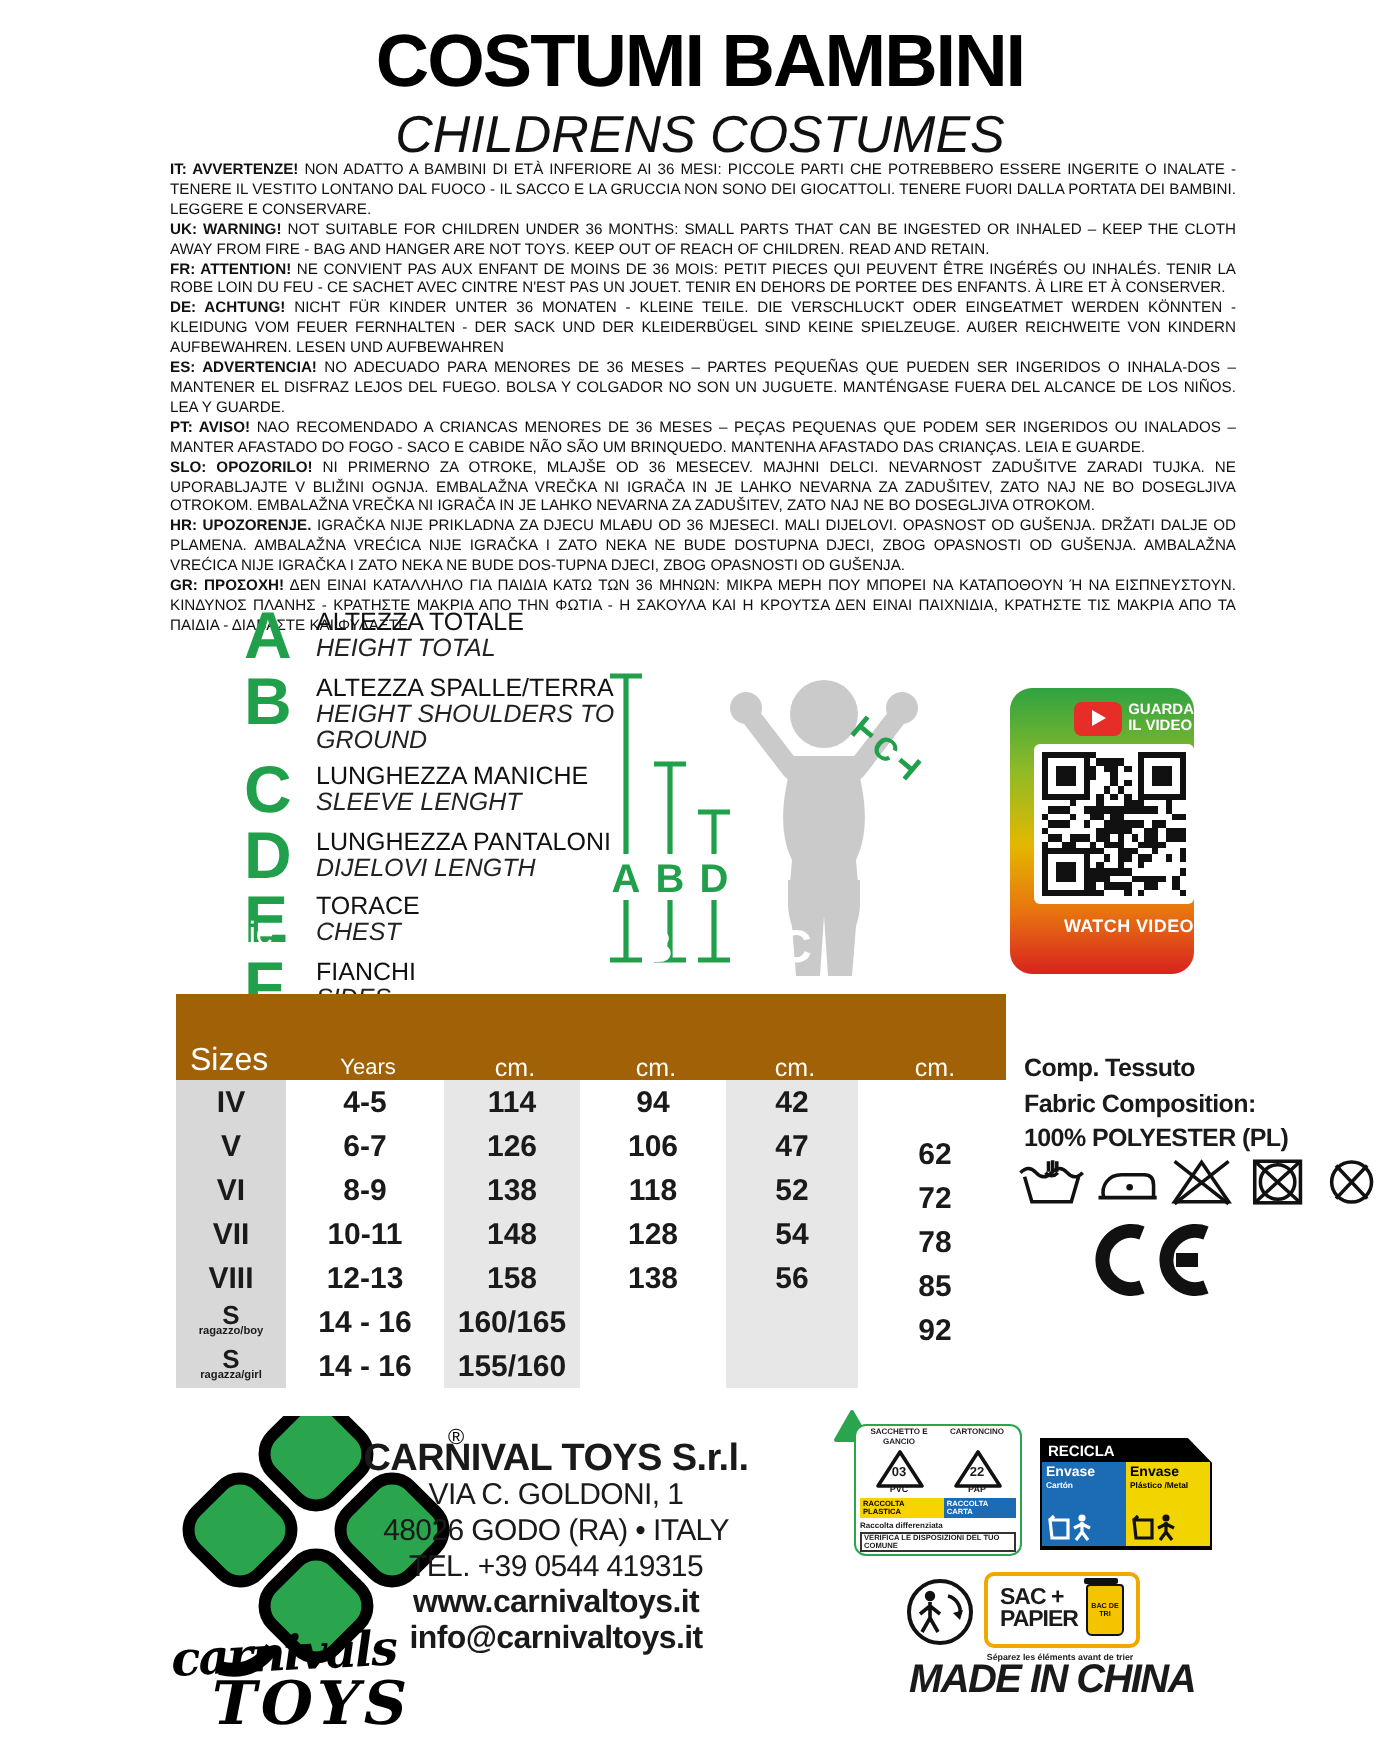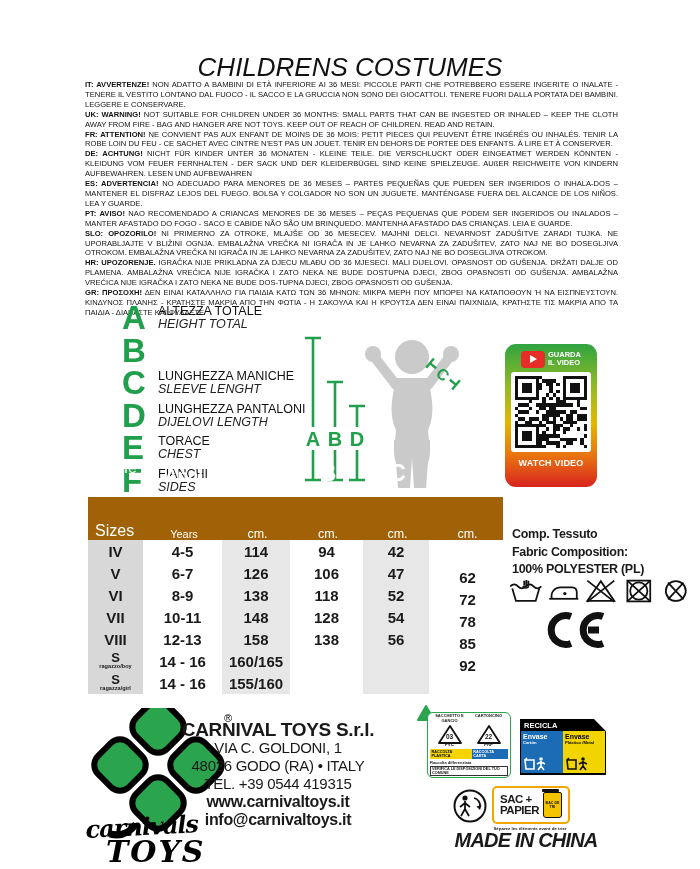--- a/index.html
+++ b/index.html
@@ -24,21 +24,21 @@
   .legend-txt{padding-top:1px;}
   .legend-it{font-size:12.5px;font-weight:400;line-height:13px;color:#111;}
   .legend-en{font-size:12.5px;font-style:italic;line-height:13px;color:#222;}
 
   
   .figure-area{position:absolute;left:290px;top:330px;width:190px;height:162px;}
 
   
   .video-badge{position:absolute;left:505px;top:344px;width:92px;height:143px;border-radius:11px;
     background:linear-gradient(180deg,#2FA341 0%,#8CBA28 28%,#E3B800 55%,#E87410 78%,#D8231F 100%);
-    display:flex;flex-direction:column;align-items:center;padding:5px 0 4px 0;box-sizing:border-box;}
+    display:flex;flex-direction:column;align-items:flex-end;padding:5px 0 4px 0;box-sizing:border-box;}
   .vb-top{display:flex;align-items:center;gap:3px;height:20px;margin-bottom:3px;}
   .yt-icon{width:24px;height:17px;background:#E62D27;border-radius:4px;position:relative;}
   .yt-icon:after{content:"";position:absolute;left:9px;top:4.5px;border-left:7px solid #fff;
     border-top:4px solid transparent;border-bottom:4px solid transparent;}
   .vb-toplabel{color:#fff;font-weight:800;font-size:7.5px;line-height:8px;letter-spacing:0;}
   .qr-box{width:80px;height:80px;background:#fff;border-radius:3px;padding:4px;box-sizing:border-box;}
   .qr-grid{display:grid;grid-template-columns:repeat(21,1fr);grid-template-rows:repeat(21,1fr);
     width:72px;height:72px;background:#fff;}
   .qr-grid .on{background:#111;}
   .vb-bottom{margin-top:6px;color:#fff;font-weight:800;font-size:9px;letter-spacing:0.2px;}
@@ -120,20 +120,21 @@
   .made-in{position:absolute;left:436px;top:829px;width:180px;text-align:center;
     font-size:20px;font-weight:800;font-style:italic;letter-spacing:-0.8px;}
 
   .logo-word{font-family:"DejaVu Serif",serif;font-weight:900;font-style:italic;}
 </style>
 </head>
 <body>
 
 <div id="page">
 
+  <div class="title">COSTUMI BAMBINI</div>
   <div class="subtitle">CHILDRENS COSTUMES</div>
 
   <div class="warnings">
     <div><b>IT: AVVERTENZE!</b><span> NON ADATTO A BAMBINI DI ETÀ INFERIORE AI 36 MESI: PICCOLE PARTI CHE POTREBBERO ESSERE INGERITE O INALATE - TENERE IL VESTITO LONTANO DAL FUOCO - IL SACCO E LA GRUCCIA NON SONO DEI GIOCATTOLI. TENERE FUORI DALLA PORTATA DEI BAMBINI. LEGGERE E CONSERVARE.</span></div>
     <div><b>UK: WARNING!</b><span> NOT SUITABLE FOR CHILDREN UNDER 36 MONTHS: SMALL PARTS THAT CAN BE INGESTED OR INHALED – KEEP THE CLOTH AWAY FROM FIRE - BAG AND HANGER ARE NOT TOYS. KEEP OUT OF REACH OF CHILDREN. READ AND RETAIN.</span></div>
     <div><b>FR: ATTENTION!</b><span> NE CONVIENT PAS AUX ENFANT DE MOINS DE 36 MOIS: PETIT PIECES QUI PEUVENT ÊTRE INGÉRÉS OU INHALÉS. TENIR LA ROBE LOIN DU FEU - CE SACHET AVEC CINTRE N'EST PAS UN JOUET. TENIR EN DEHORS DE PORTEE DES ENFANTS. À LIRE ET À CONSERVER.</span></div>
     <div><b>DE: ACHTUNG!</b><span> NICHT FÜR KINDER UNTER 36 MONATEN - KLEINE TEILE. DIE VERSCHLUCKT ODER EINGEATMET WERDEN KÖNNTEN - KLEIDUNG VOM FEUER FERNHALTEN - DER SACK UND DER KLEIDERBÜGEL SIND KEINE SPIELZEUGE. AUßER REICHWEITE VON KINDERN AUFBEWAHREN. LESEN UND AUFBEWAHREN</span></div>
     <div><b>ES: ADVERTENCIA!</b><span> NO ADECUADO PARA MENORES DE 36 MESES – PARTES PEQUEÑAS QUE PUEDEN SER INGERIDOS O INHALA-DOS – MANTENER EL DISFRAZ LEJOS DEL FUEGO. BOLSA Y COLGADOR NO SON UN JUGUETE. MANTÉNGASE FUERA DEL ALCANCE DE LOS NIÑOS. LEA Y GUARDE.</span></div>
     <div><b>PT: AVISO!</b><span> NAO RECOMENDADO A CRIANCAS MENORES DE 36 MESES – PEÇAS PEQUENAS QUE PODEM SER INGERIDOS OU INALADOS – MANTER AFASTADO DO FOGO - SACO E CABIDE NÃO SÃO UM BRINQUEDO. MANTENHA AFASTADO DAS CRIANÇAS. LEIA E GUARDE.</span></div>
     <div><b>SLO: OPOZORILO!</b><span> NI PRIMERNO ZA OTROKE, MLAJŠE OD 36 MESECEV. MAJHNI DELCI. NEVARNOST ZADUŠITVE ZARADI TUJKA. NE UPORABLJAJTE V BLIŽINI OGNJA. EMBALAŽNA VREČKA NI IGRAČA IN JE LAHKO NEVARNA ZA ZADUŠITEV, ZATO NAJ NE BO DOSEGLJIVA OTROKOM. EMBALAŽNA VREČKA NI IGRAČA IN JE LAHKO NEVARNA ZA ZADUŠITEV, ZATO NAJ NE BO DOSEGLJIVA OTROKOM.</span></div>
@@ -144,20 +145,24 @@
   <div class="legend">
     <div class="legend-item">
       <div class="legend-letter">A</div>
       <div class="legend-txt">
           <div class="legend-it">ALTEZZA TOTALE</div>
         <div class="legend-en">HEIGHT TOTAL</div>
         </div>
     </div>
     <div class="legend-item">
       <div class="legend-letter">B</div>
+      <div class="legend-txt">
+          <div class="legend-it">ALTEZZA SPALLE/TERRA</div>
+        <div class="legend-en">HEIGHT SHOULDERS TO GROUND</div>
+        </div>
     </div>
     <div class="legend-item">
       <div class="legend-letter">C</div>
       <div class="legend-txt">
           <div class="legend-it">LUNGHEZZA MANICHE</div>
         <div class="legend-en">SLEEVE LENGHT</div>
         </div>
     </div>
     <div class="legend-item">
       <div class="legend-letter">D</div>

